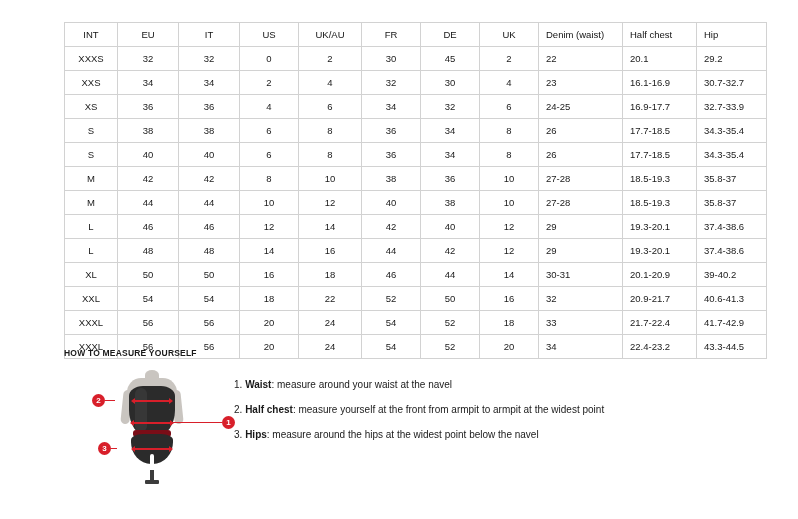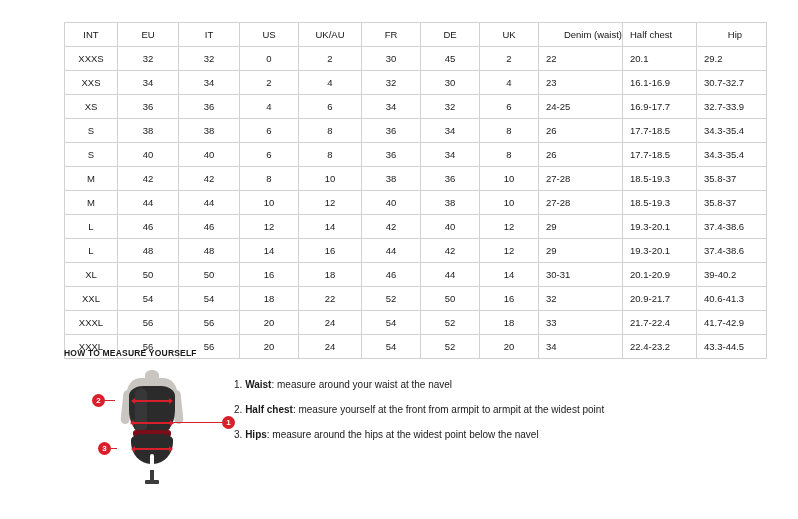--- a/index.html
+++ b/index.html
@@ -272,23 +272,23 @@
       <thead>
         <tr id="header-row">
             <th style="width: 52px;">INT</th>
             <th style="width: 60px; text-align: center;">EU</th>
             <th style="width: 60px;">IT</th>
             <th style="width: 58px;">US</th>
             <th style="width: 62px;">UK/AU</th>
             <th style="width: 58px;">FR</th>
             <th style="width: 58px;">DE</th>
             <th style="width: 58px;">UK</th>
-            <th class="lft" style="width: 76px; text-align: right;">Denim (waist)</th>
+            <th class="lft" style="width: 76px;">Denim (waist)</th>
             <th class="lft" style="width: 66px;">Half chest</th>
-            <th class="lft" style="width: 62px; text-align: center;">Hip</th>
+            <th class="lft" style="width: 62px;">Hip</th>
           </tr>
       </thead>
       <tbody id="table-body">
           <tr>
             <td>XXXS</td>
             <td>32</td>
             <td>32</td>
             <td>0</td>
             <td>2</td>
             <td>30</td>

